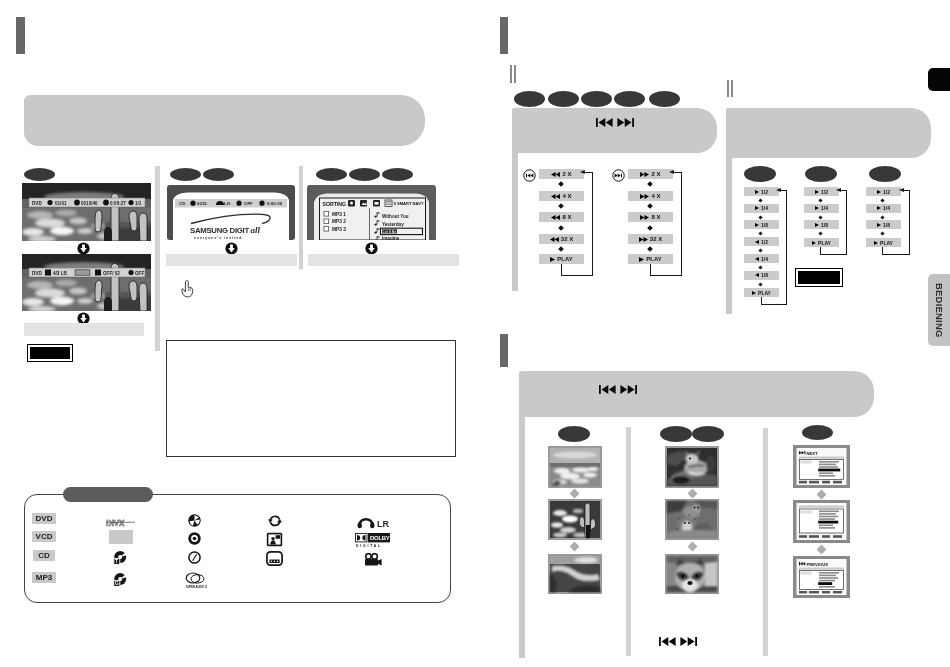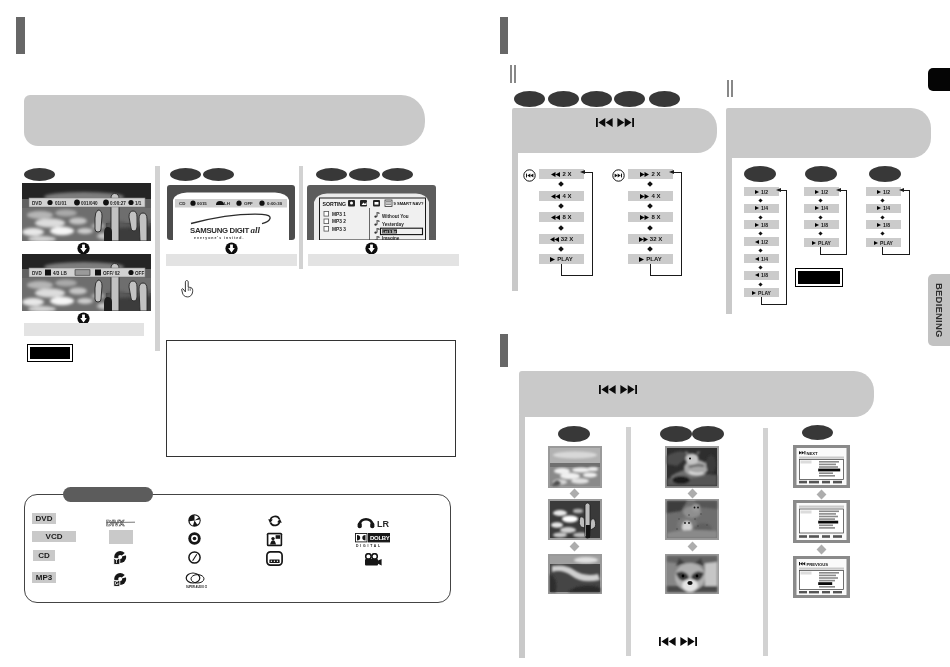--- a/index.html
+++ b/index.html
@@ -220,21 +220,21 @@
       <path d="M5.1 2.6 H7.9 V6 H9.8 L6.5 10.4 L3.2 6 H5.1z" fill="#fff"></path>
     </svg></div>
 <div class="cap" style="left:308px;top:254px;width:151px;height:12px;"></div>
 
 <div class="a" style="left:27px;top:344px;width:44px;height:16px;background:#000;border:1px solid #000;box-shadow:inset 0 0 0 2px #fff;"></div>
 <div class="a" style="left:166px;top:340px;width:288px;height:115px;border:1px solid #333;"></div>
 
 <div class="a" style="left:24px;top:494px;width:425px;height:107px;border:1px solid #444;border-radius:13px;"></div>
 <div class="a" style="left:63px;top:487px;width:90px;height:15px;background:#5c5c5c;border-radius:8px;"></div>
 <div class="badge" style="left:32px;top:513px;width:24px;height:11px;line-height:11px;">DVD</div>
-<div class="badge" style="left:32px;top:531px;width:44px;height:11px;line-height:11px;">VCD</div>
+<div class="badge" style="left:32px;top:531px;width:24px;height:11px;line-height:11px;">VCD</div>
 <div class="badge" style="left:33px;top:550px;width:22px;height:11px;line-height:11px;">CD</div>
 <div class="badge" style="left:32px;top:572px;width:24px;height:11px;line-height:11px;">MP3</div>
 <div class="a" id="divx" style="left:106px;top:514px;"><svg width="30" height="11">
 <text x="0" y="8.8" font-size="8.2" font-weight="bold" fill="#fff" stroke="#555" stroke-width="0.6" letter-spacing="-0.2">DIVX</text>
 <path d="M0.5 5.6 L29 5.2" stroke="#555" stroke-width="0.8" fill="none"></path>
 </svg></div>
 <div class="a" style="left:109px;top:530px;width:24px;height:14px;background:#c9c9c9;"></div>
 <div class="a" id="discT" style="left:113px;top:550px;"><svg width="14" height="15">
 <circle cx="7.2" cy="7" r="6" fill="#161616"></circle>
 <circle cx="7.2" cy="7" r="2" fill="#fff"></circle>

